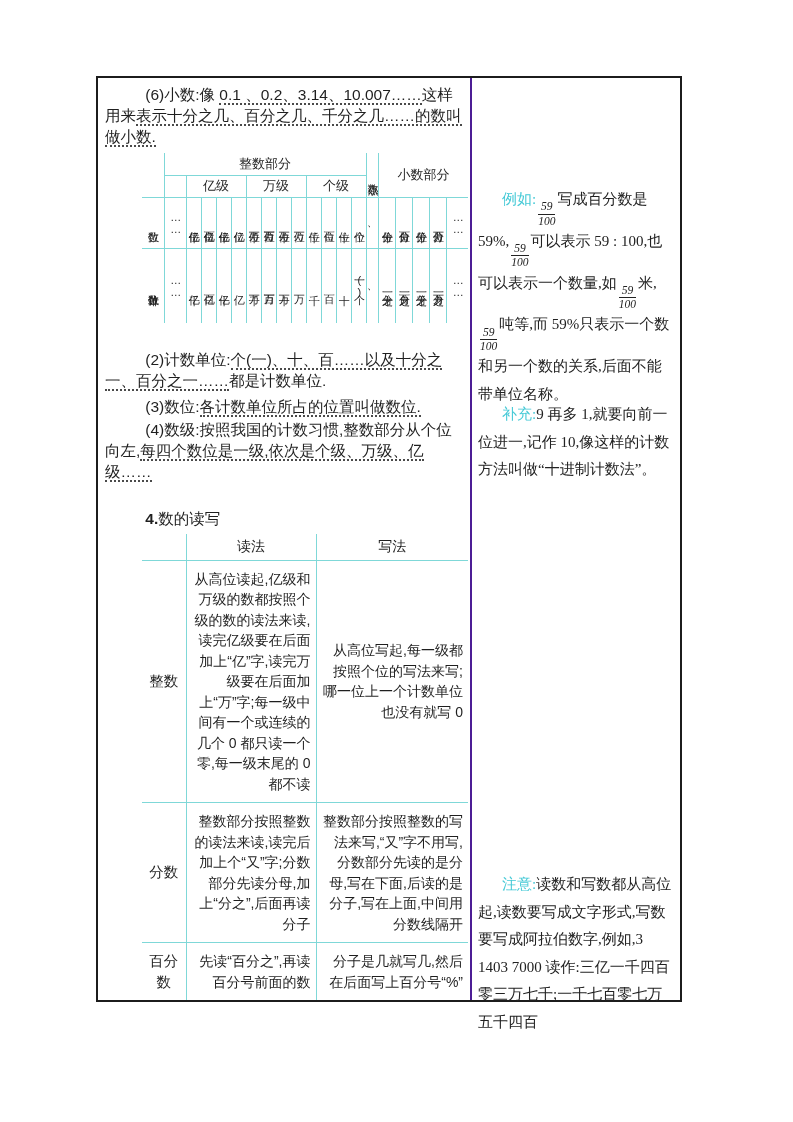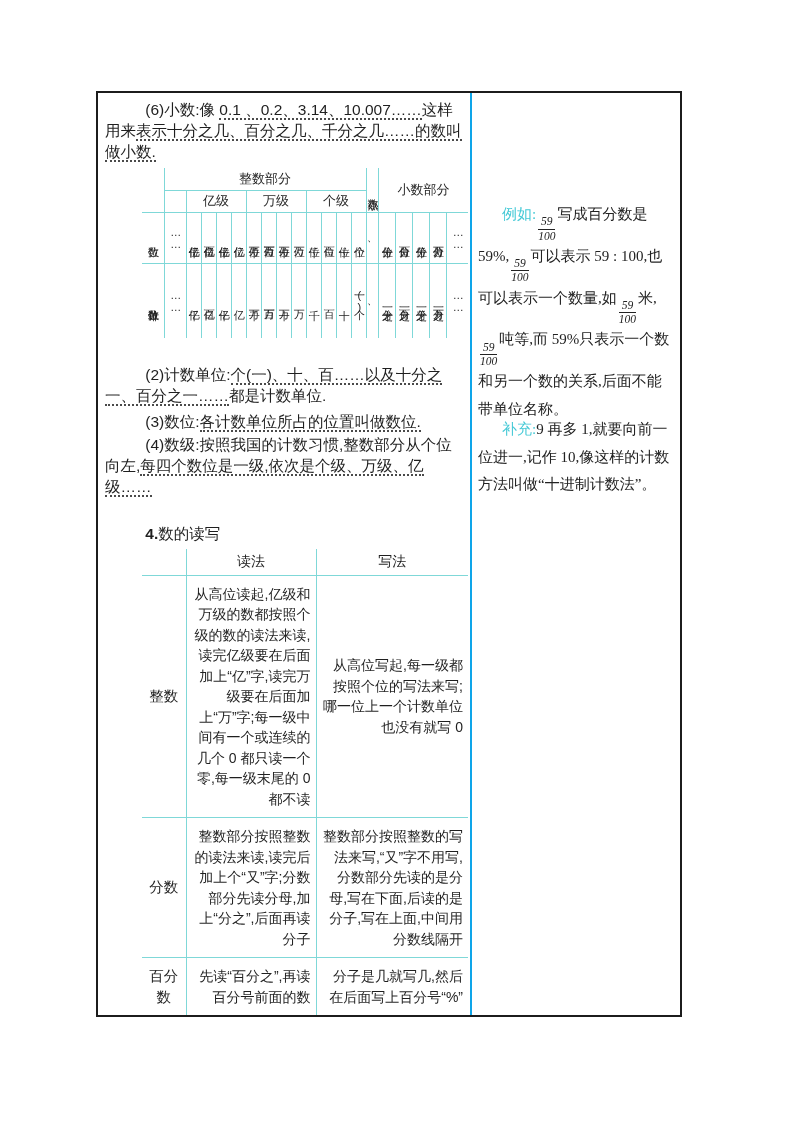--- a/index.html
+++ b/index.html
@@ -2,28 +2,28 @@
 <html><head>
 <meta charset="utf-8">
 <style>
   html,body{margin:0;padding:0;}
   body{
     width:793px;height:1122px;background:#ffffff;position:relative;
     font-family:"Liberation Sans",sans-serif;color:#1f1f1f;
     -webkit-font-smoothing:antialiased;
   }
   .sheet{
-    position:absolute;left:96px;top:91px;width:586px;height:926px;
+    position:absolute;left:96px;top:76px;width:586px;height:926px;
     border:2px solid #1c1c1c;box-sizing:border-box;display:flex;background:#fff;
   }
   .main-col{
     width:372px;box-sizing:border-box;padding:6px 4px 0 7px;overflow:hidden;
   }
   .side-col{
-    flex:1;border-left:2px solid #0ea5e9;position:relative;box-sizing:border-box;
+    flex:1;border-left:2px solid #4c1d95;position:relative;box-sizing:border-box;
     font-family:"Liberation Serif","DejaVu Serif",serif;
   }
   
   .para{
     font-size:15.5px;line-height:21px;text-indent:2.6em;margin:0;
   }
   .heading{
     font-size:15.5px;line-height:21px;margin:0;padding-left:2.6em;
   }
   .bold{font-weight:bold;}
@@ -222,15 +222,18 @@
           </span><span>米,</span><span class="frac">
             <span class="fnum">59</span>
             <span class="fden">100</span>
           </span><span>吨等,而 59%只表示一个数和另一个数的关系,后面不能带单位名称。</span></span>
     </div>
 
     <div class="note" style="top:323px">
       <span class="note-label">补充:</span><span>9 再多 1,就要向前一位进一,记作 10,像这样的计数方法叫做“十进制计数法”。</span>
     </div>
 
+    <div class="note" style="top:793px">
+      <span class="note-label">注意:</span><span>读数和写数都从高位起,读数要写成文字形式,写数要写成阿拉伯数字,例如,3 1403 7000 读作:三亿一千四百零三万七千;一千七百零七万五千四百</span>
+    </div>
 
   </div>
 </div>
 
 </body></html>

